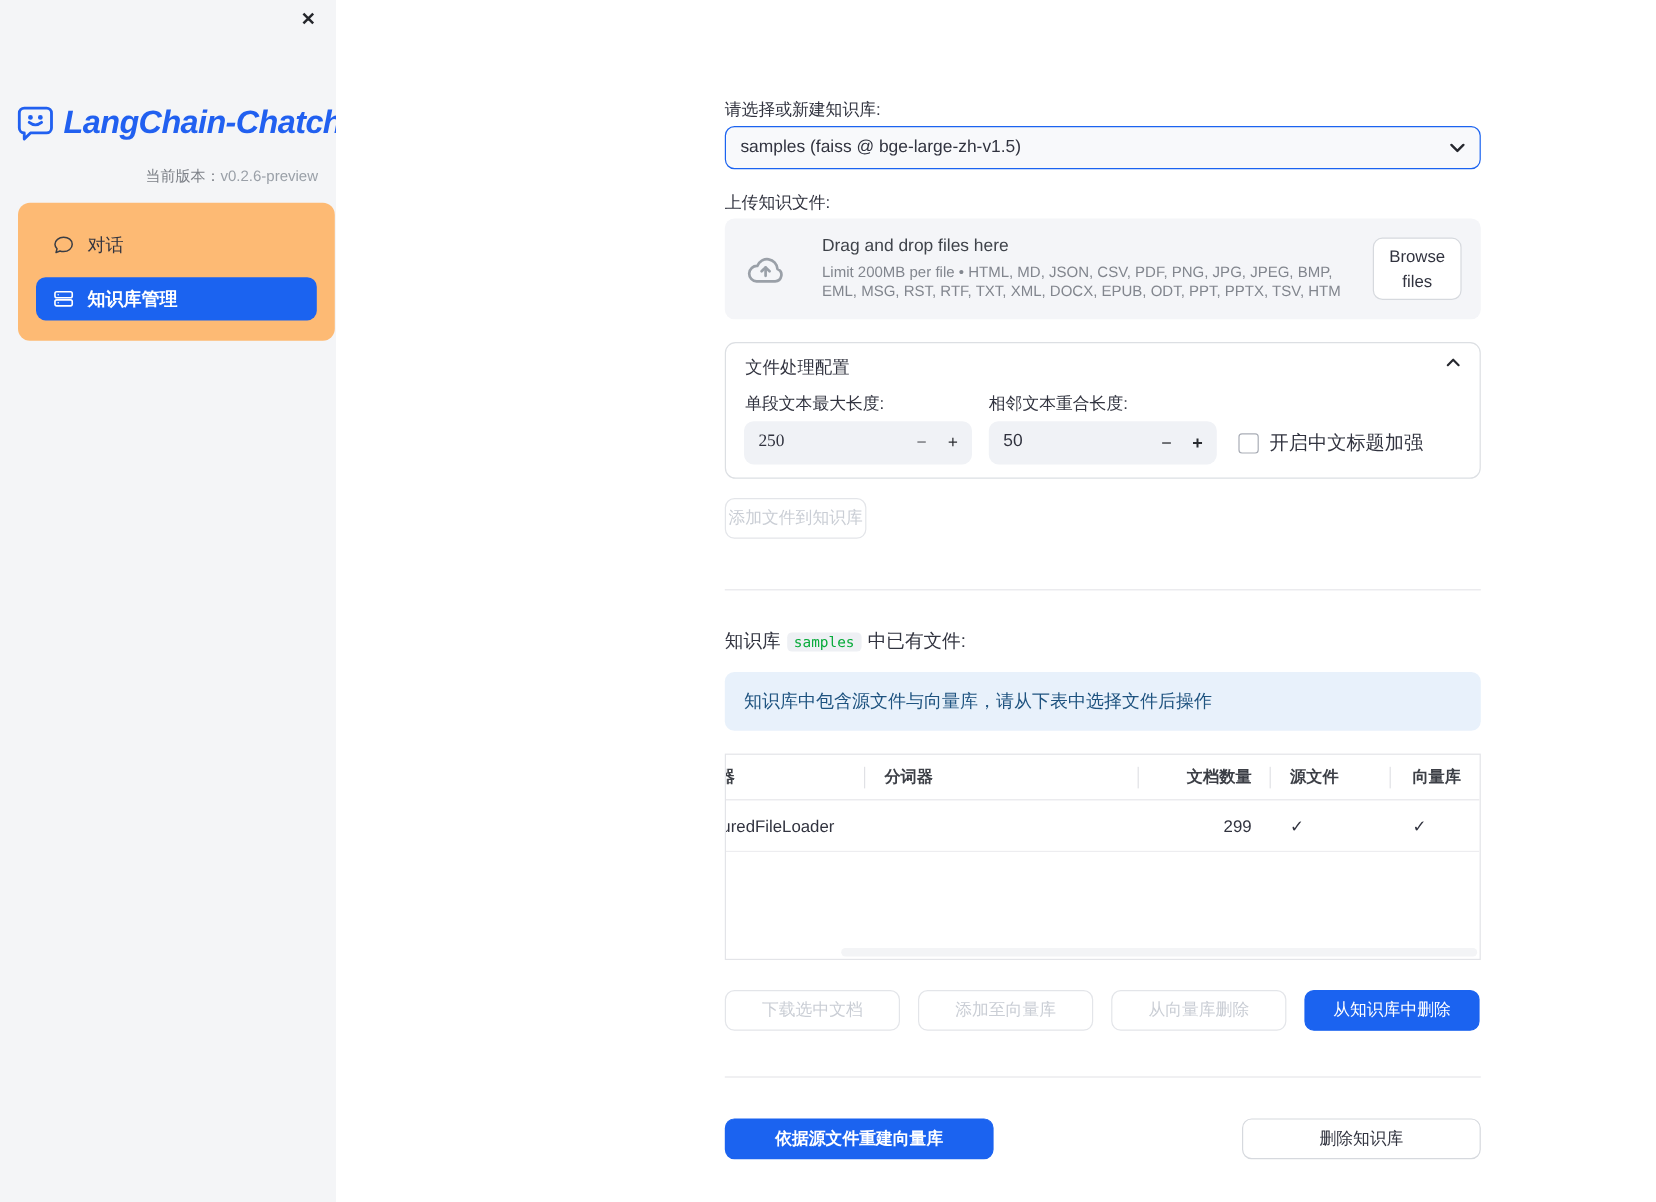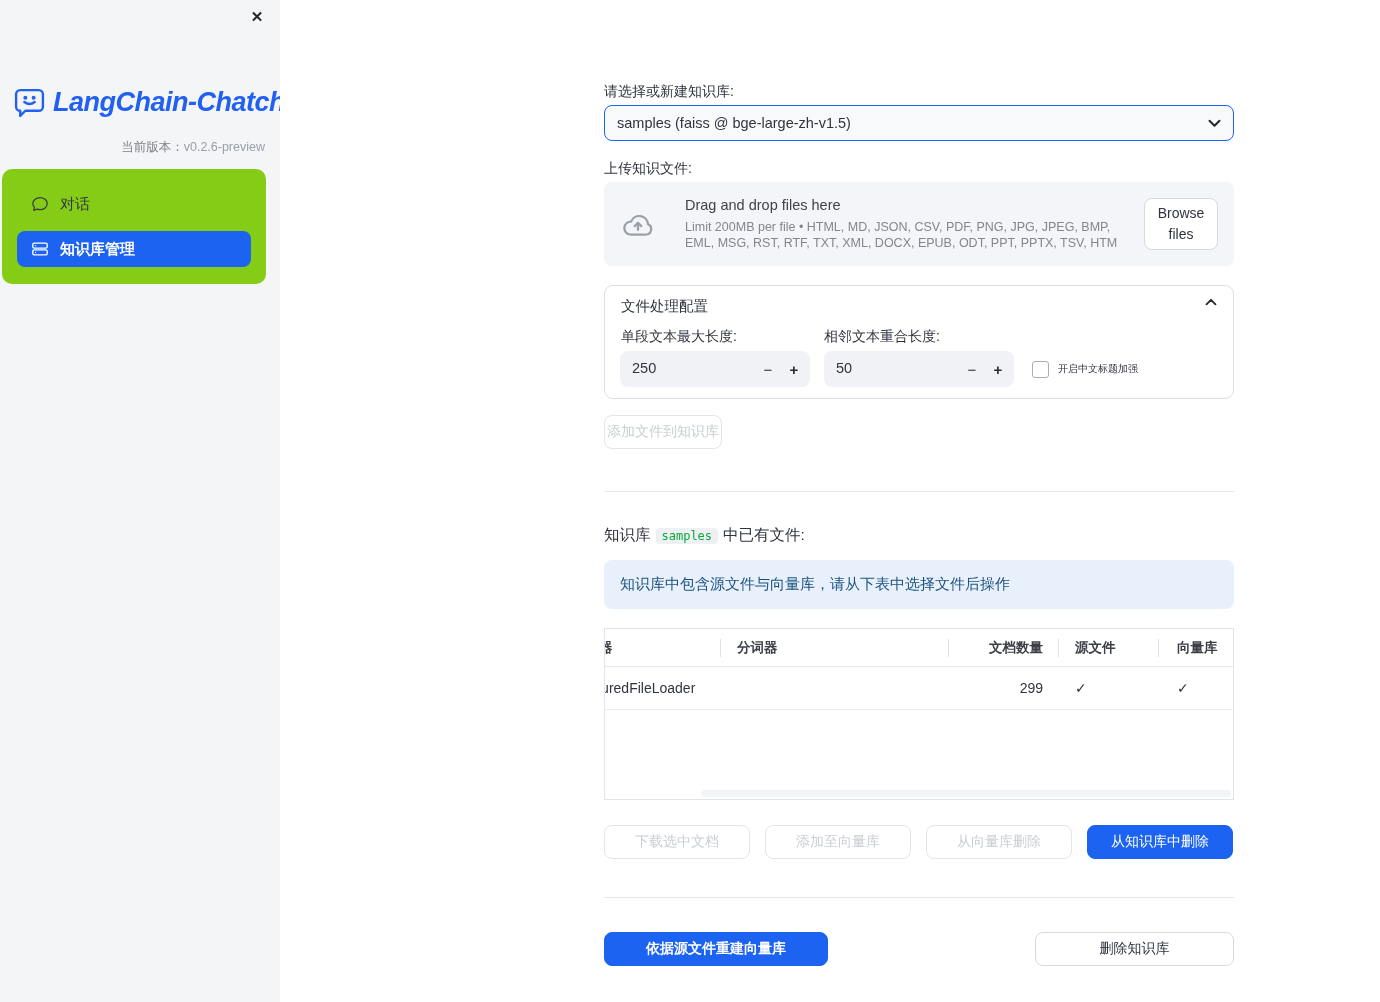--- a/index.html
+++ b/index.html
@@ -34,22 +34,22 @@
     font-size: 27px; font-weight: 700; font-style: italic;
     color: #2160f0; letter-spacing: -0.5px; white-space: nowrap;
   }
   .version-line {
     position: absolute; top: 139px; right: 15px;
     font-size: 12.5px; text-align: right;
   }
   .version-label { color: #7d8188; }
   .version-value { color: #9aa0a8; }
   .menu-card {
-    position: absolute; left: 2px; top: 169px; width: 264px;
-    background: #84cc16; border-radius: 10px;
+    position: absolute; left: 15px; top: 169px; width: 264px;
+    background: #fdba74; border-radius: 10px;
     padding: 17px 15px;
   }
   .menu-item {
     height: 36px; border-radius: 8px;
     display: flex; align-items: center;
     padding: 0 14px; margin-bottom: 9px;
     font-size: 15px; color: #31333f; cursor: pointer;
   }
   .menu-item:last-child { margin-bottom: 0; }
   .menu-item .mi-icon { width: 18px; height: 18px; margin-right: 11px; flex: 0 0 auto; }
@@ -110,21 +110,21 @@
     background: none; border: none; cursor: pointer;
     font-size: 15px; color: #2a2c31; font-family: inherit;
   }
   .step-minus { right: 28px; }
   .step-plus { right: 2px; font-weight: 700; }
   .chk-row { position: absolute; left: 427px; top: 65px; height: 36px; display: flex; align-items: center; }
   .chk-box {
     width: 17px; height: 17px; border: 1.5px solid #a9adb6;
     border-radius: 3px; background: #fff; cursor: pointer; flex: 0 0 auto;
   }
-  .chk-label { margin-left: 9px; font-size: 10px; color: #31333f; }
+  .chk-label { margin-left: 9px; font-size: 16px; color: #31333f; }
 
   
   .btn {
     border-radius: 8px; font-size: 14px; font-family: inherit; cursor: pointer;
     background: #ffffff; border: 1px solid #d6d9de; color: #31333f;
   }
   .btn.disabled { border: 1px solid #e3e5e9; color: #caced5; cursor: default; }
   .btn.primary { background: #1b63f0; border: 1px solid #1b63f0; color: #ffffff; }
   .add-btn { top: 415px; height: 34px; width: auto; padding: 0 2px; }
 
@@ -246,21 +246,21 @@
       <button class="browse-btn">Browse files</button>
     </div>
 
     <div class="blk expander">
       <div class="exp-title">文件处理配置</div>
       <svg class="exp-chevron" width="12" height="8" viewBox="0 0 12 8" fill="none" stroke="#26282e" stroke-width="1.8" stroke-linecap="round" stroke-linejoin="round">
         <path d="M1.5 6.3 L6 1.8 L10.5 6.3"></path>
       </svg>
 
       <div class="exp-label" style="left:16px;">单段文本最大长度:</div>
-      <div class="num-input" style="left:15px;">
+      <div class="num-input" style="left:15px;font-family:Liberation Serif, serif;">
         <span class="num-value">250</span>
         <button class="step-btn step-minus">−</button>
         <button class="step-btn step-plus">+</button>
       </div>
 
       <div class="exp-label" style="left:219px;">相邻文本重合长度:</div>
       <div class="num-input" style="left:219px;">
         <span class="num-value">50</span>
         <button class="step-btn step-minus">−</button>
         <button class="step-btn step-plus">+</button>

